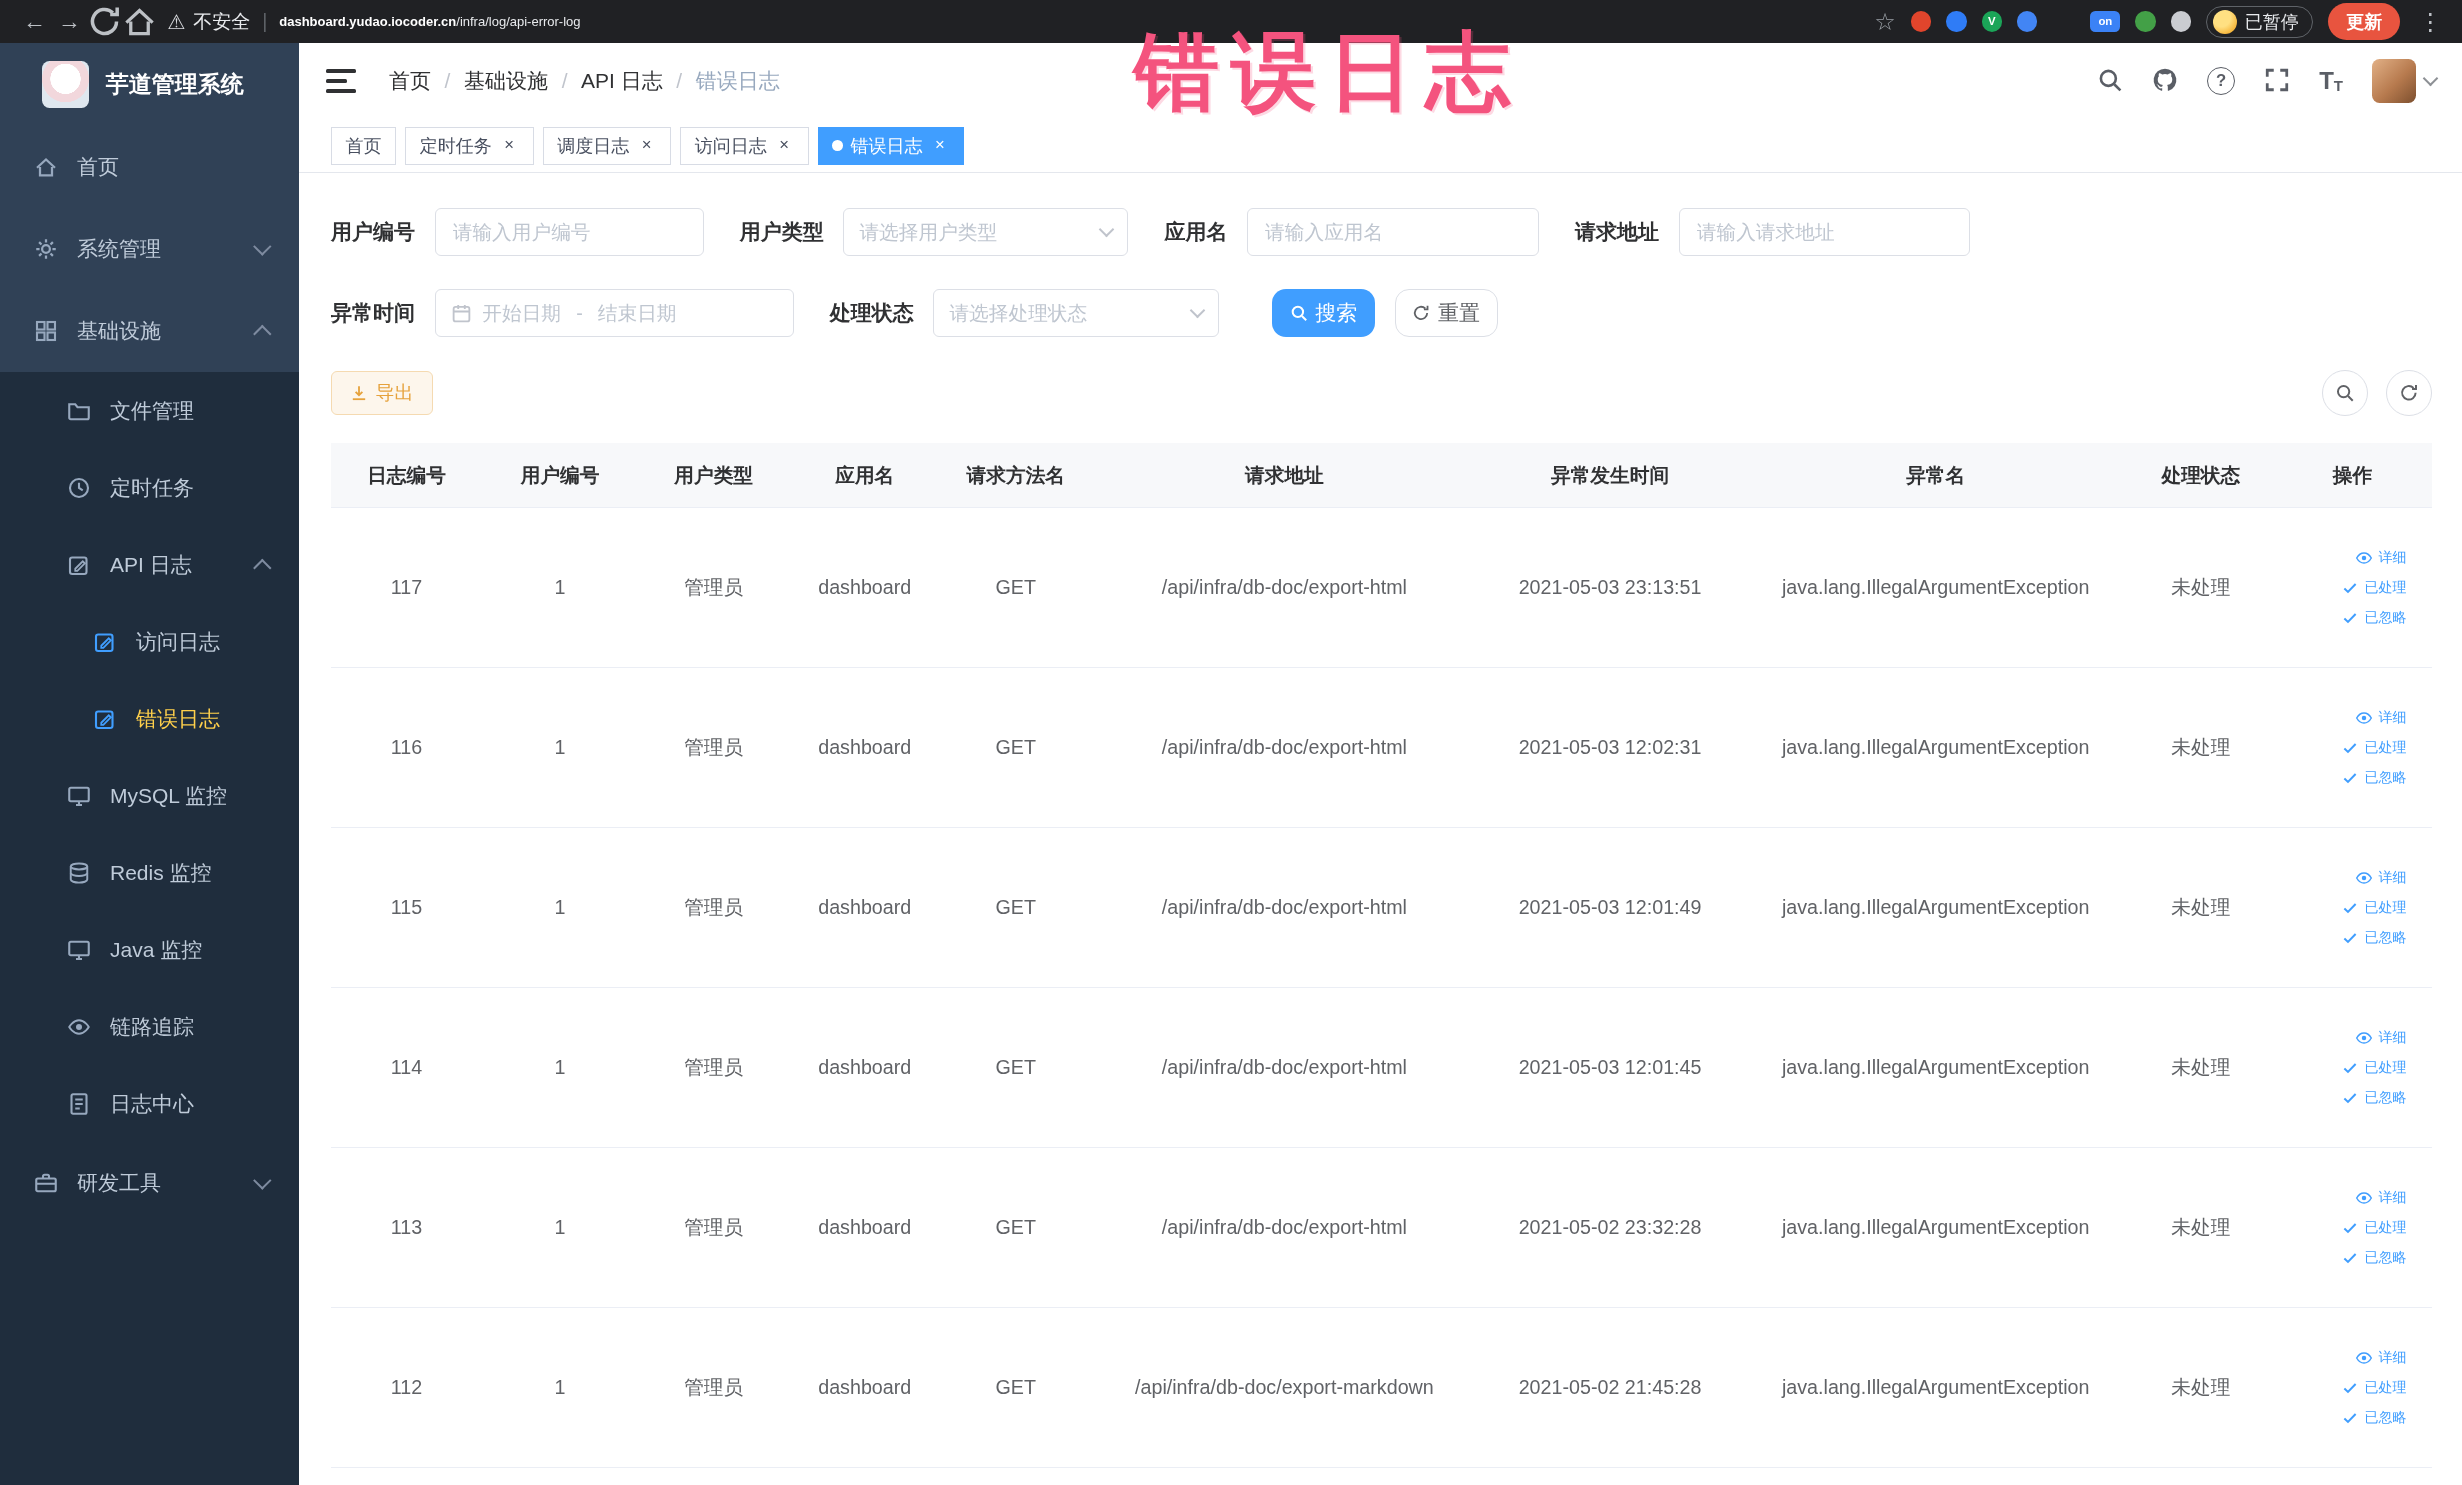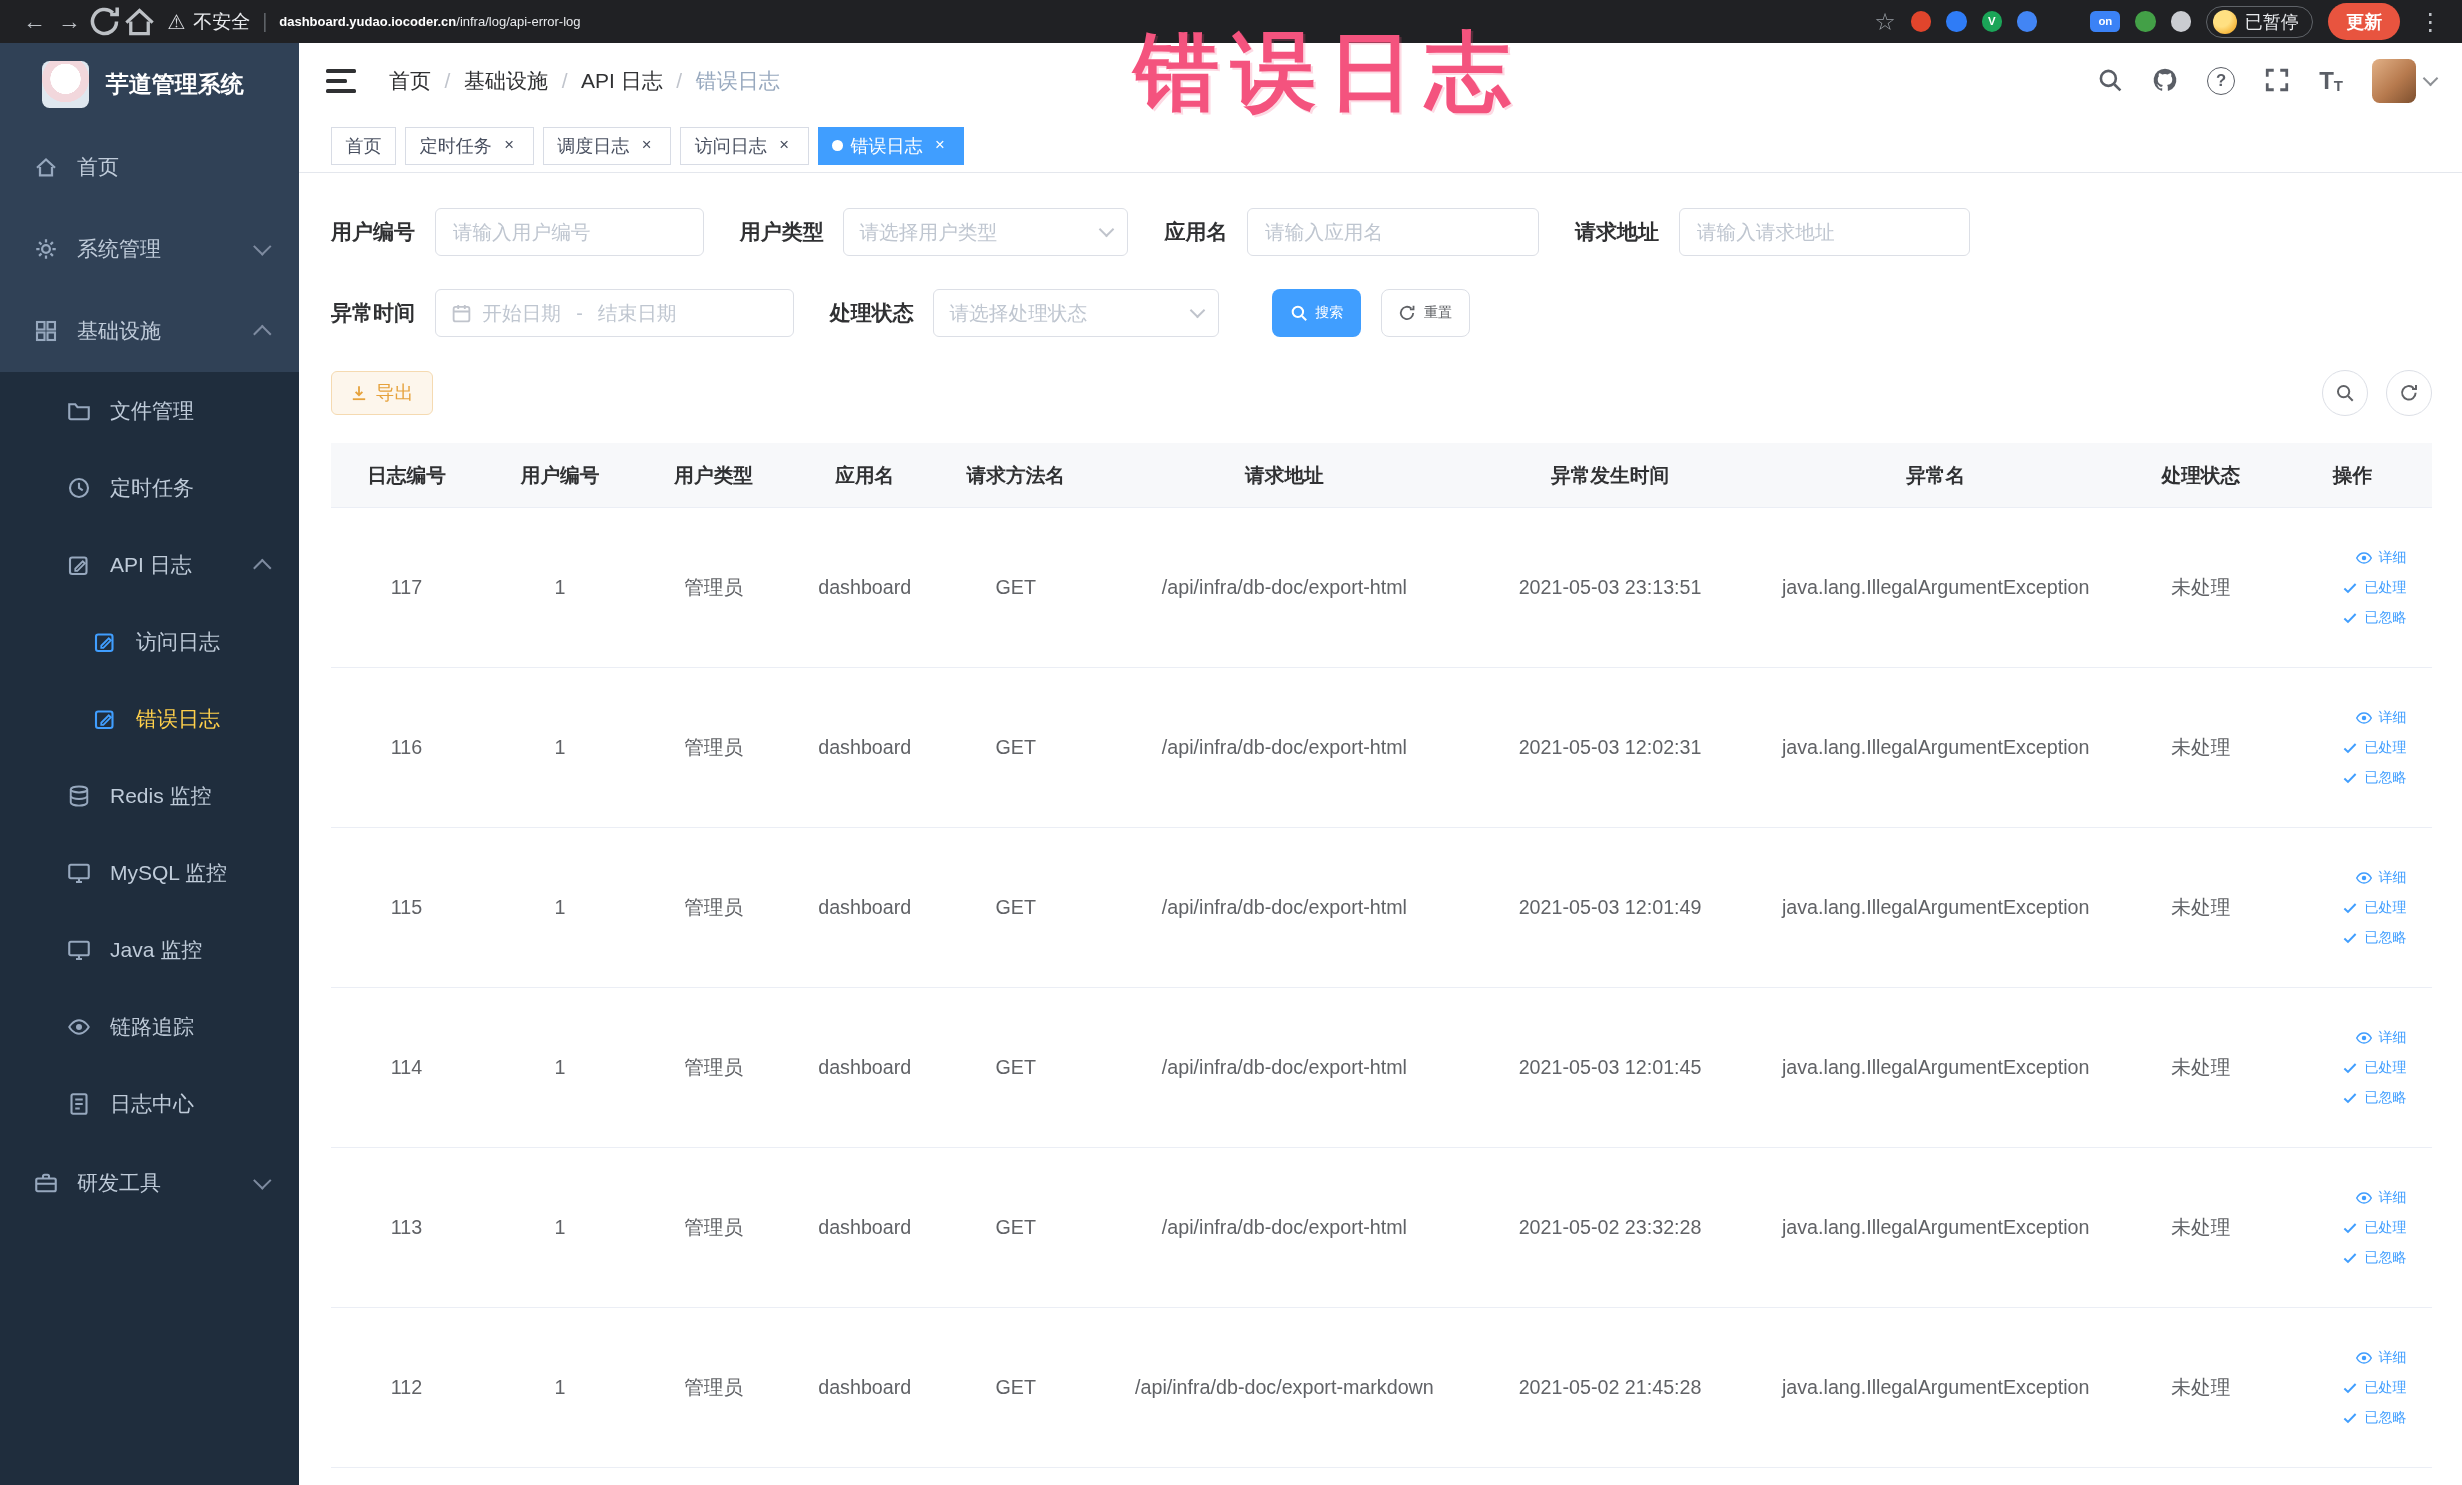--- a/index.html
+++ b/index.html
@@ -89,21 +89,21 @@
               font-family:inherit;}
   .fbox input::placeholder{color:#bfc6d0;}
   .ph{color:#bfc6d0;}
   .fcaret{margin-left:auto;width:9px;height:9px;border-right:2.3px solid #c0c4cc;border-bottom:2.3px solid #c0c4cc;
           transform:rotate(45deg);margin-top:-4.5px;flex-shrink:0;}
   .w-user{width:269px;} .w-type{width:285px;} .w-app{width:292px;} .w-url{width:291px;}
   .w-date{width:359px;gap:10.6px;} .w-status{width:286px;}
   .cal-ic{color:#c0c4cc;display:flex;flex-shrink:0;}
   .cal-ic svg{width:21px;height:21px;}
   .range-sep{color:#bfc6d0;padding:0 4.5px;}
-  .btn{height:48px;display:flex;align-items:center;gap:7.6px;border-radius:8px;font-size:14px;padding:0 16.7px;
+  .btn{height:48px;display:flex;align-items:center;gap:7.6px;border-radius:14px;font-size:21px;padding:0 16.7px;
        cursor:pointer;border:1.5px solid transparent;box-sizing:border-box;white-space:nowrap;}
   .btn svg{width:18px;height:18px;}
   .btn-primary{background:#409eff;color:#fff;margin-left:16.7px;}
   .btn-plain{background:#fff;border-color:#dcdfe6;color:#606266;margin-left:19.7px;}
 
   .toolbar{display:flex;align-items:center;margin-bottom:27px;}
   .btn-warning{height:44px;display:flex;align-items:center;gap:7.6px;background:#fdf6ec;border:1.5px solid #f5dab1;
                color:#e6a23c;border-radius:6px;font-size:19px;padding:0 18px;cursor:pointer;}
   .btn-warning svg{width:18px;height:18px;}
   .toolbar-right{margin-left:auto;display:flex;align-items:center;gap:18px;}
@@ -263,36 +263,36 @@
               <rect x="2" y="3" width="11" height="11" rx="1.5" fill="none" stroke="currentColor" stroke-width="1.4"></rect>
               <path d="M5.5 10.5l5-5 1.4 1.4-5 5H5.5z" fill="none" stroke="currentColor" stroke-width="1.2"></path>
             </svg>
         </span>
         <span class="active-menu">错误日志</span>
       </div>
 
       <div class="smi">
         <span class="micon">
           <svg viewBox="0 0 16 16">
+              <rect x="1.5" y="2.5" width="13" height="9" rx="1" fill="none" stroke="currentColor" stroke-width="1.4"></rect>
+              <path d="M6 14h4M8 11.5V14" stroke="currentColor" stroke-width="1.4"></path>
+            </svg>
+        </span>
+        <span>MySQL 监控</span>
+      </div>
+
+      <div class="smi">
+        <span class="micon">
+          <svg viewBox="0 0 16 16">
               <ellipse cx="8" cy="3.6" rx="5.5" ry="2" fill="none" stroke="currentColor" stroke-width="1.3"></ellipse>
               <path d="M2.5 3.6v8.8c0 1.1 2.5 2 5.5 2s5.5-.9 5.5-2V3.6" fill="none" stroke="currentColor" stroke-width="1.3"></path>
               <path d="M2.5 8c0 1.1 2.5 2 5.5 2s5.5-.9 5.5-2" fill="none" stroke="currentColor" stroke-width="1.3"></path>
             </svg>
         </span>
         <span>Redis 监控</span>
-      </div>
-
-      <div class="smi">
-        <span class="micon">
-          <svg viewBox="0 0 16 16">
-              <rect x="1.5" y="2.5" width="13" height="9" rx="1" fill="none" stroke="currentColor" stroke-width="1.4"></rect>
-              <path d="M6 14h4M8 11.5V14" stroke="currentColor" stroke-width="1.4"></path>
-            </svg>
-        </span>
-        <span>MySQL 监控</span>
       </div>
 
       <div class="smi">
         <span class="micon">
           <svg viewBox="0 0 16 16">
               <rect x="1.5" y="2.5" width="13" height="9" rx="1" fill="none" stroke="currentColor" stroke-width="1.4"></rect>
               <path d="M6 14h4M8 11.5V14" stroke="currentColor" stroke-width="1.4"></path>
             </svg>
         </span>
         <span>Java 监控</span>

